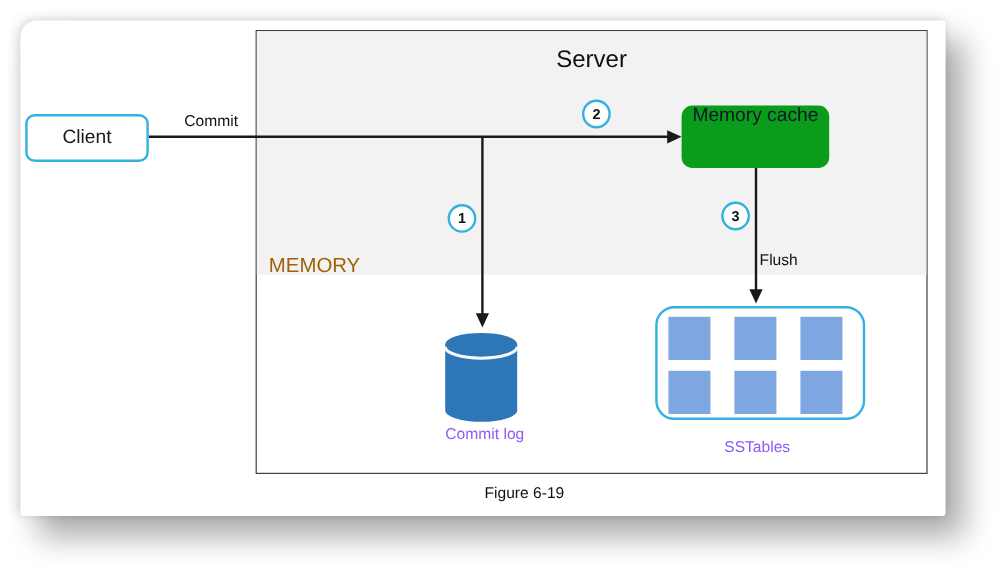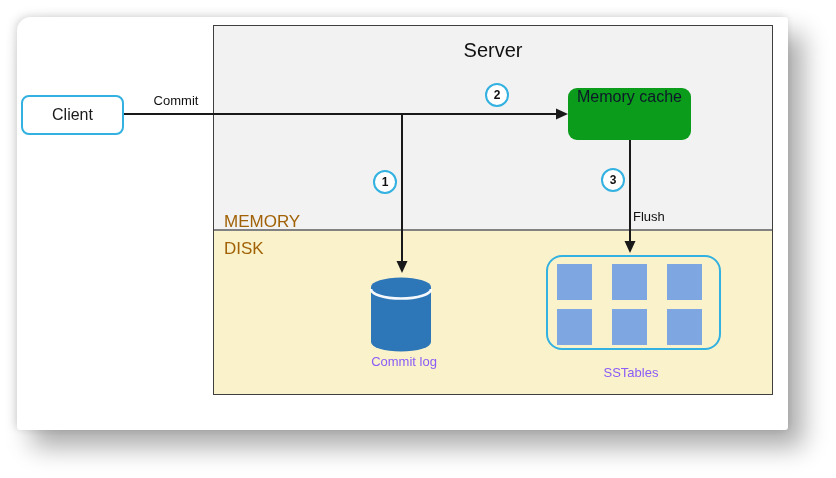--- a/index.html
+++ b/index.html
@@ -76,23 +76,20 @@
 <body>
 
 <div class="stage">
   <div class="card">
 
     <div class="server-box">
       <div class="memory-region">
         <div class="server-title">Server</div>
         <div class="region-label memory-label">MEMORY</div>
       </div>
-      <div class="disk-region">
-        <div class="region-label disk-label">DISK</div>
-      </div>
     </div>
 
     <svg class="edges" viewBox="0 0 771 413" xmlns="http://www.w3.org/2000/svg">
       <g>
         <line x1="107" y1="97" x2="542" y2="97"></line>
         <polygon class="head" points="551,97 539,91.5 539,102.5"></polygon>
       </g>
       <g>
         <line x1="385" y1="97" x2="385" y2="246"></line>
         <polygon class="head" points="385,256 379.5,244 390.5,244"></polygon>
@@ -128,14 +125,15 @@
     <div class="sstables-box">
       <div class="sstable-square"></div>
       <div class="sstable-square"></div>
       <div class="sstable-square"></div>
       <div class="sstable-square"></div>
       <div class="sstable-square"></div>
       <div class="sstable-square"></div>
     </div>
     <div class="node-label sstables-label">SSTables</div>
 
+    <div class="figure-caption">Figure 6-19</div>
   </div>
 </div>
 
 </body></html>

